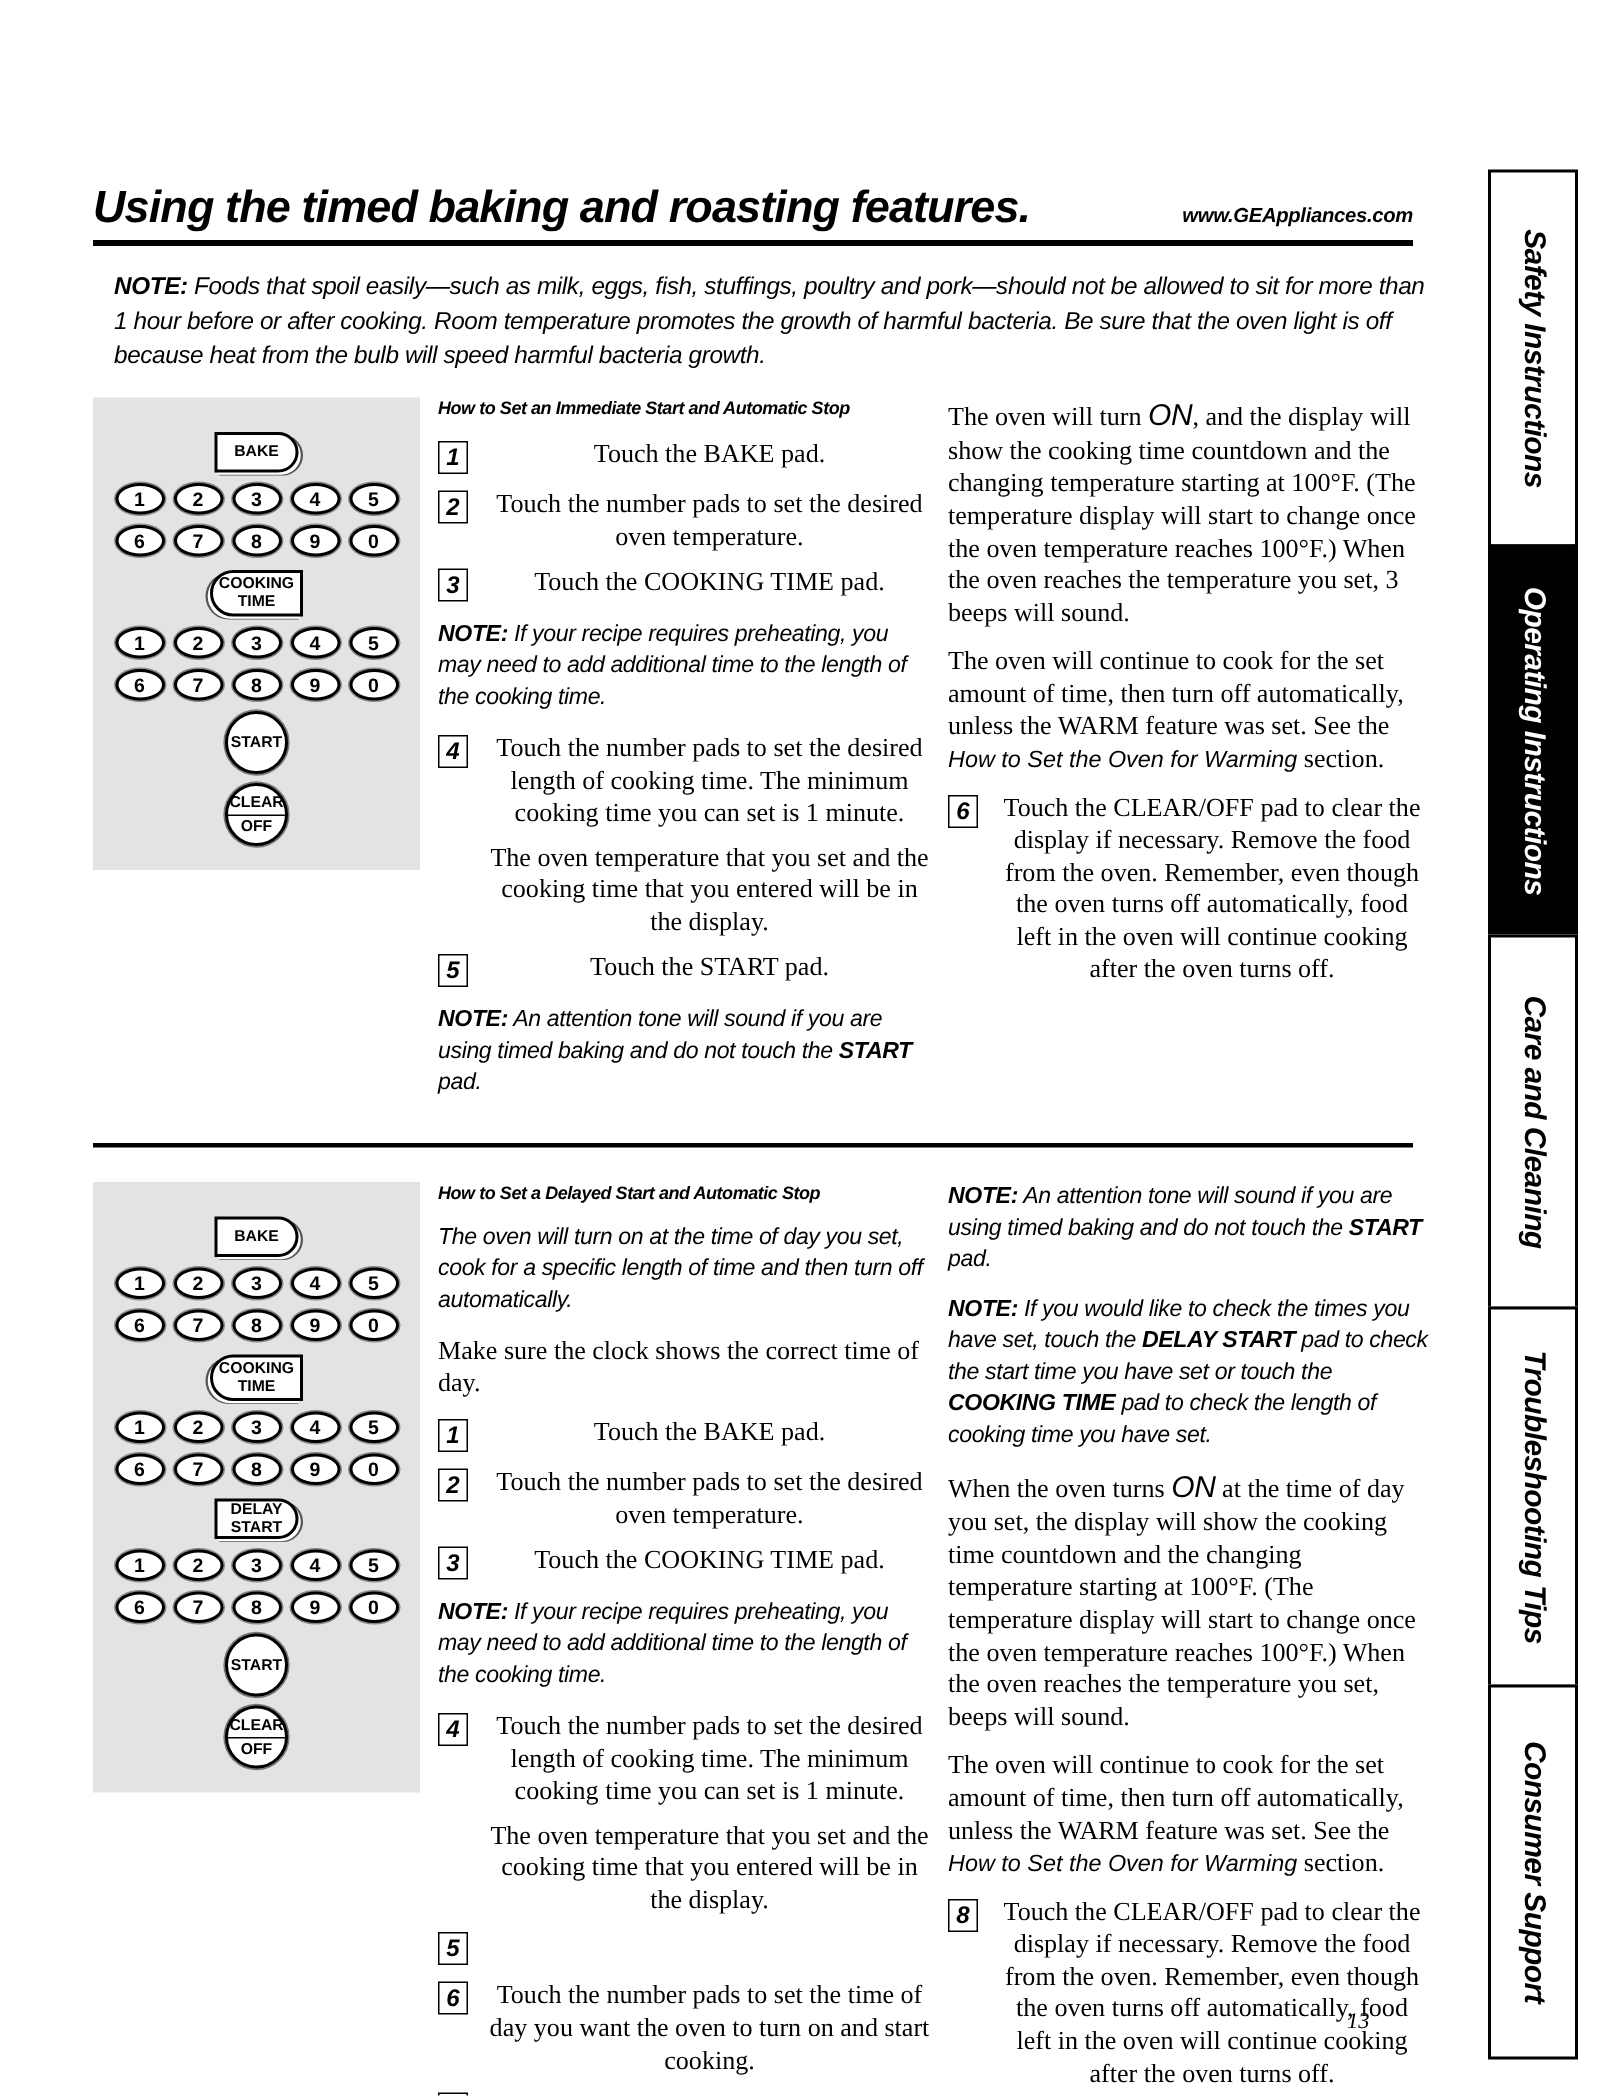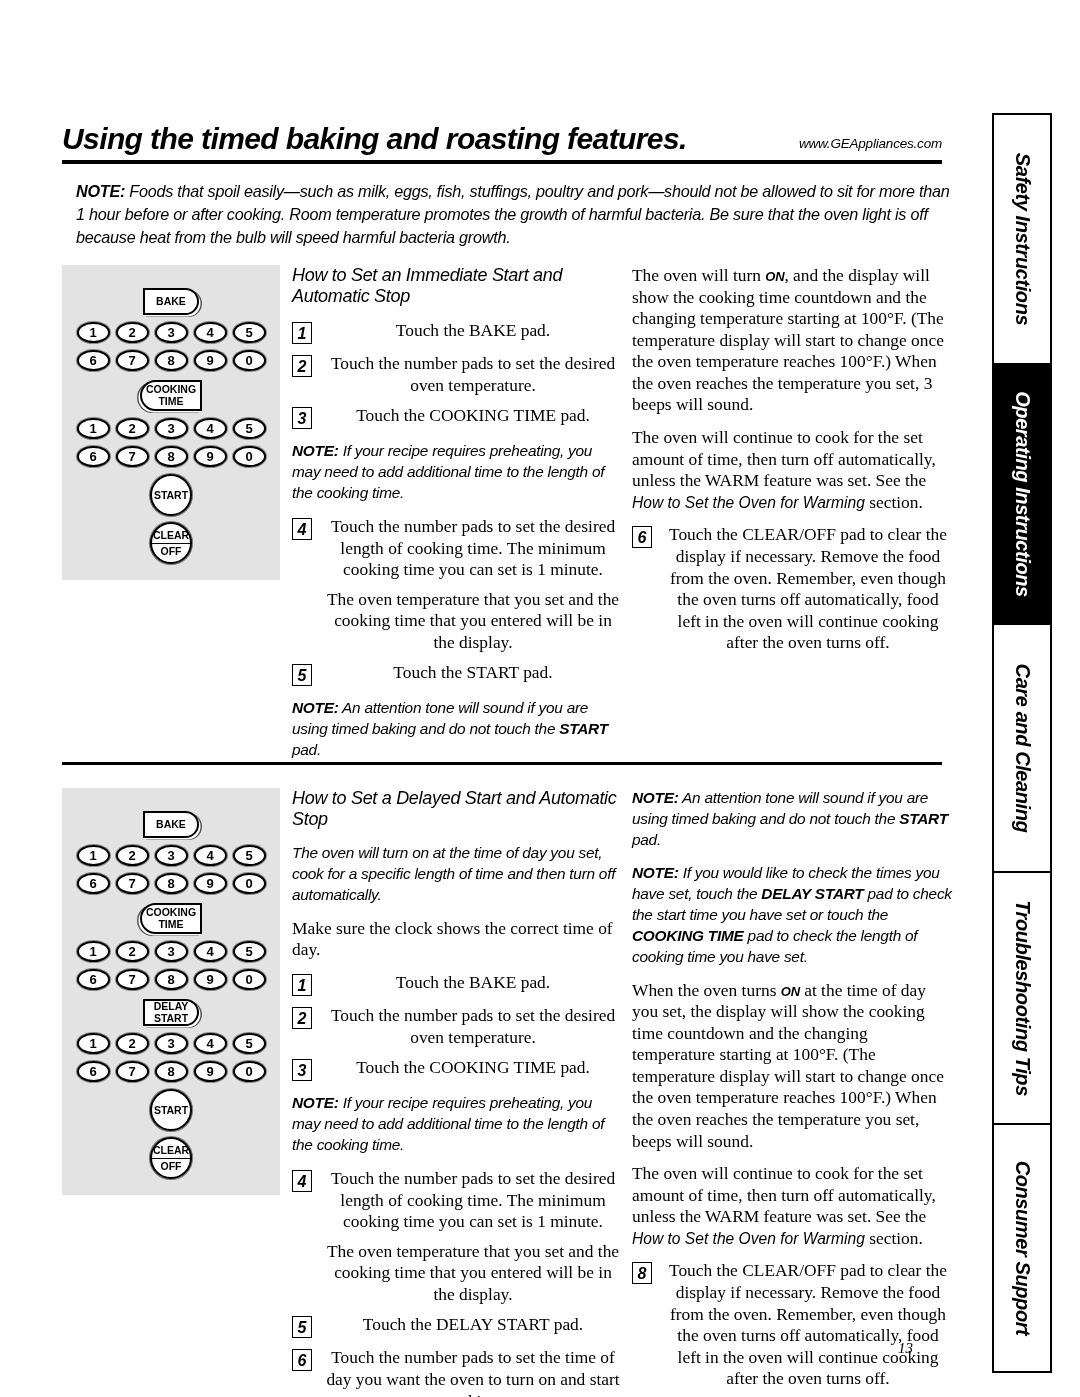--- a/index.html
+++ b/index.html
@@ -17,21 +17,21 @@
   .header{position:absolute;left:62px;top:84px;width:880px;}
   .header-row{display:flex;align-items:flex-end;justify-content:space-between;}
   .page-title{
     font-family:"Liberation Sans",sans-serif;
     font-weight:bold;font-style:italic;
     font-size:30px;letter-spacing:-0.6px;
     line-height:1;white-space:nowrap;
   }
   .site-url{
     font-family:"Liberation Sans",sans-serif;
-    font-weight:normal;font-style:italic;font-size:13.5px;
+    font-weight:bold;font-style:italic;font-size:13.5px;
     padding-bottom:3px;white-space:nowrap;letter-spacing:-0.2px;
   }
   .header-rule{border-top:4px solid #000;margin-top:6px;}
 
   .intro-note{
     position:absolute;left:76px;top:140px;width:880px;
     font-family:"Liberation Sans",sans-serif;
     font-style:italic;font-size:16.2px;line-height:1.42;
     letter-spacing:-0.25px;
   }
@@ -44,38 +44,38 @@
 
   .sec-divider{position:absolute;left:62px;top:722px;width:880px;border-top:3px solid #000;}
 
   .cols{display:flex;}
   .col-panel{width:218px;flex:0 0 218px;}
   .col-mid{width:330px;flex:0 0 330px;margin-left:12px;}
   .col-right{width:320px;flex:0 0 320px;margin-left:10px;}
 
   .sec-heading{
     font-family:"Liberation Sans",sans-serif;
-    font-weight:normal;font-style:italic;font-size:18px;
+    font-weight:bold;font-style:italic;font-size:12px;
     letter-spacing:-0.3px;margin:0 0 13px 0;
   }
 
   
   .p-serif{font-family:"Liberation Serif",serif;font-size:17.4px;line-height:1.24;margin:0 0 11px 0;}
   .p-italic{
     font-family:"Liberation Sans",sans-serif;font-style:italic;
     font-size:15.4px;line-height:1.36;margin:0 0 12px 0;letter-spacing:-0.25px;
   }
   .note{
     font-family:"Liberation Sans",sans-serif;font-style:italic;
     font-size:15.4px;line-height:1.36;margin:12px 0 12px 0;letter-spacing:-0.25px;
   }
   .note b{font-weight:bold;font-style:italic;}
   .p-serif .sans-b{
-    font-family:"Liberation Sans",sans-serif;font-weight:bold;font-style:italic;
-    font-size:13px;letter-spacing:-0.2px;
+    font-family:"Liberation Sans",sans-serif;font-weight:normal;font-style:italic;
+    font-size:20px;letter-spacing:-0.2px;
   }
   .p-serif .sans-i{
     font-family:"Liberation Sans",sans-serif;font-style:italic;font-size:15.6px;
   }
 
   
   .step{display:flex;margin:0 0 9px 0;align-items:flex-start;}
   .step-num{
     flex:0 0 auto;width:20px;height:22px;border:1.6px solid #000;
     font-family:"Liberation Sans",sans-serif;font-style:italic;font-weight:bold;
@@ -373,23 +373,20 @@
 
         <div class="step">
           <div class="step-num">4</div>
           <div class="step-body">
             <p>Touch the number pads to set the desired length of cooking time. The minimum cooking time you can set is 1 minute.</p>
             <p>The oven temperature that you set and the cooking time that you entered will be in the display.</p>
           </div>
         </div>
         <div class="step">
           <div class="step-num">5</div>
-          <div class="step-body">
-              <p><span>Touch the </span><span class="sans-b">DELAY START</span><span> pad.</span></p>
-            </div>
         </div>
         <div class="step">
           <div class="step-num">6</div>
           <div class="step-body">
               <p>Touch the number pads to set the time of day you want the oven to turn on and start cooking.</p>
             </div>
         </div>
         <div class="step">
           <div class="step-num">7</div>
           <div class="step-body">

